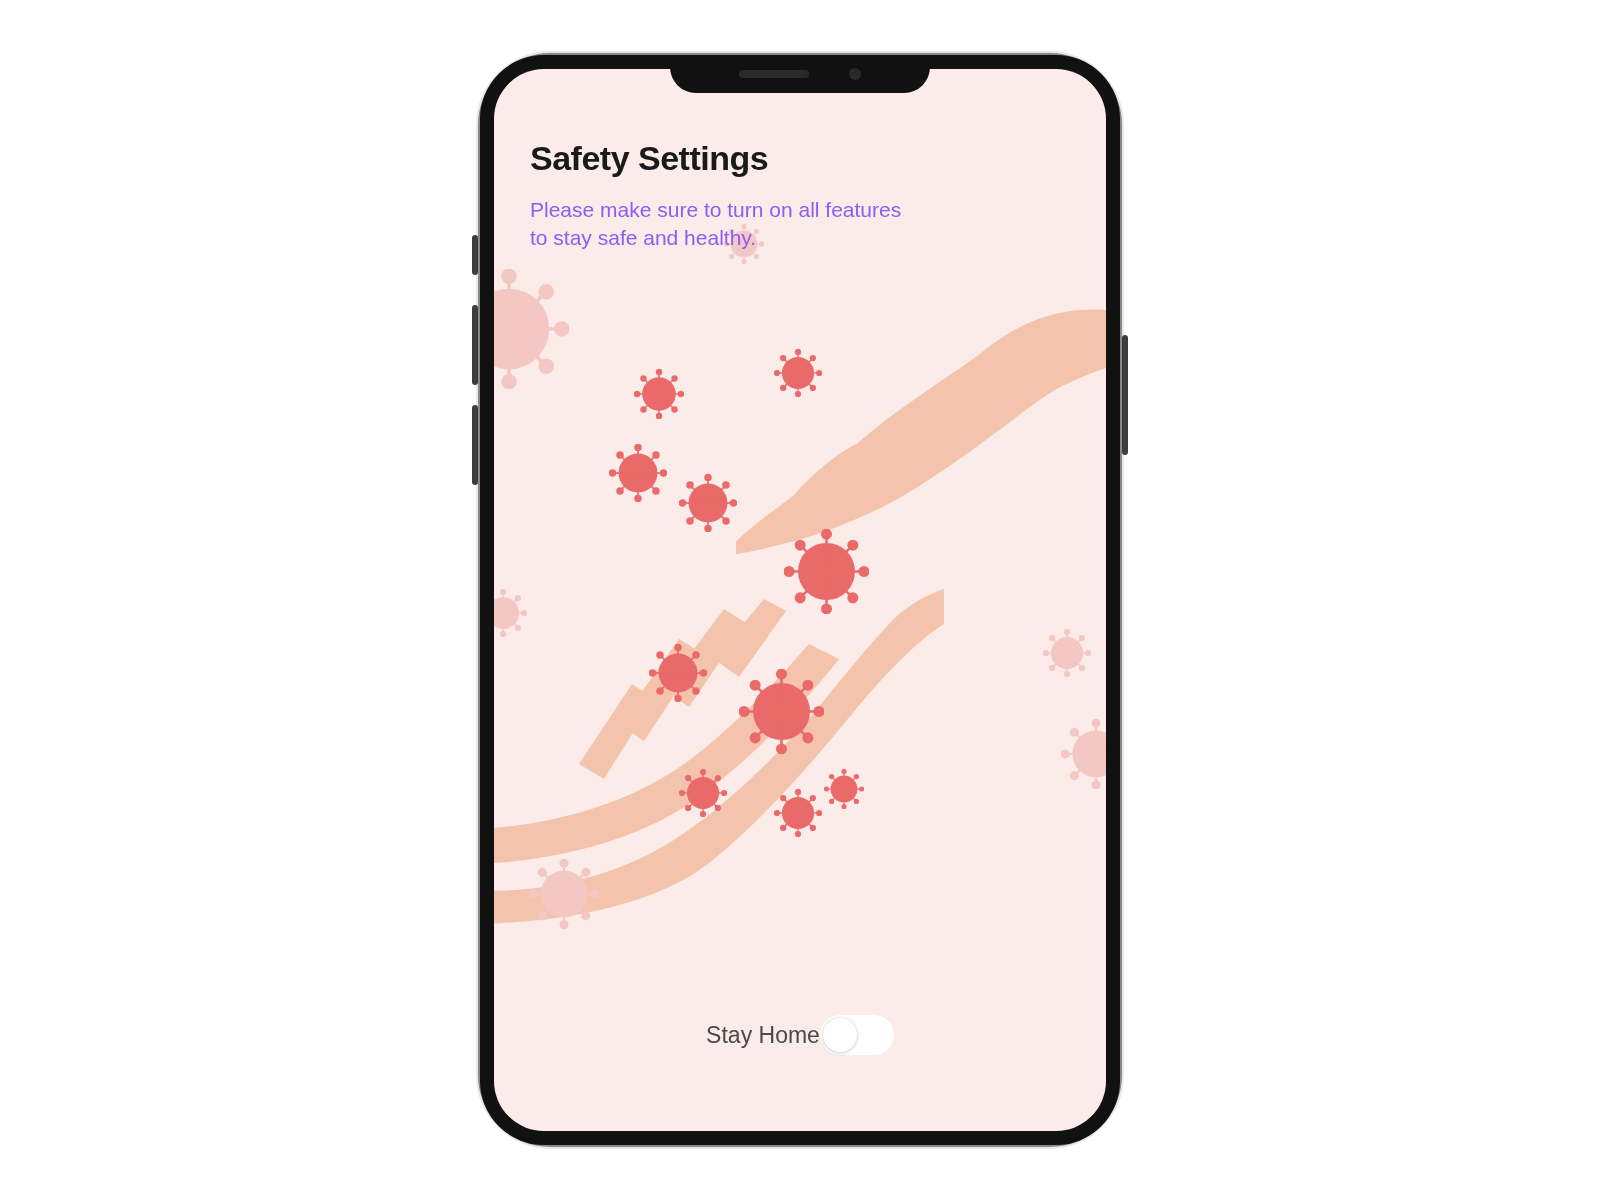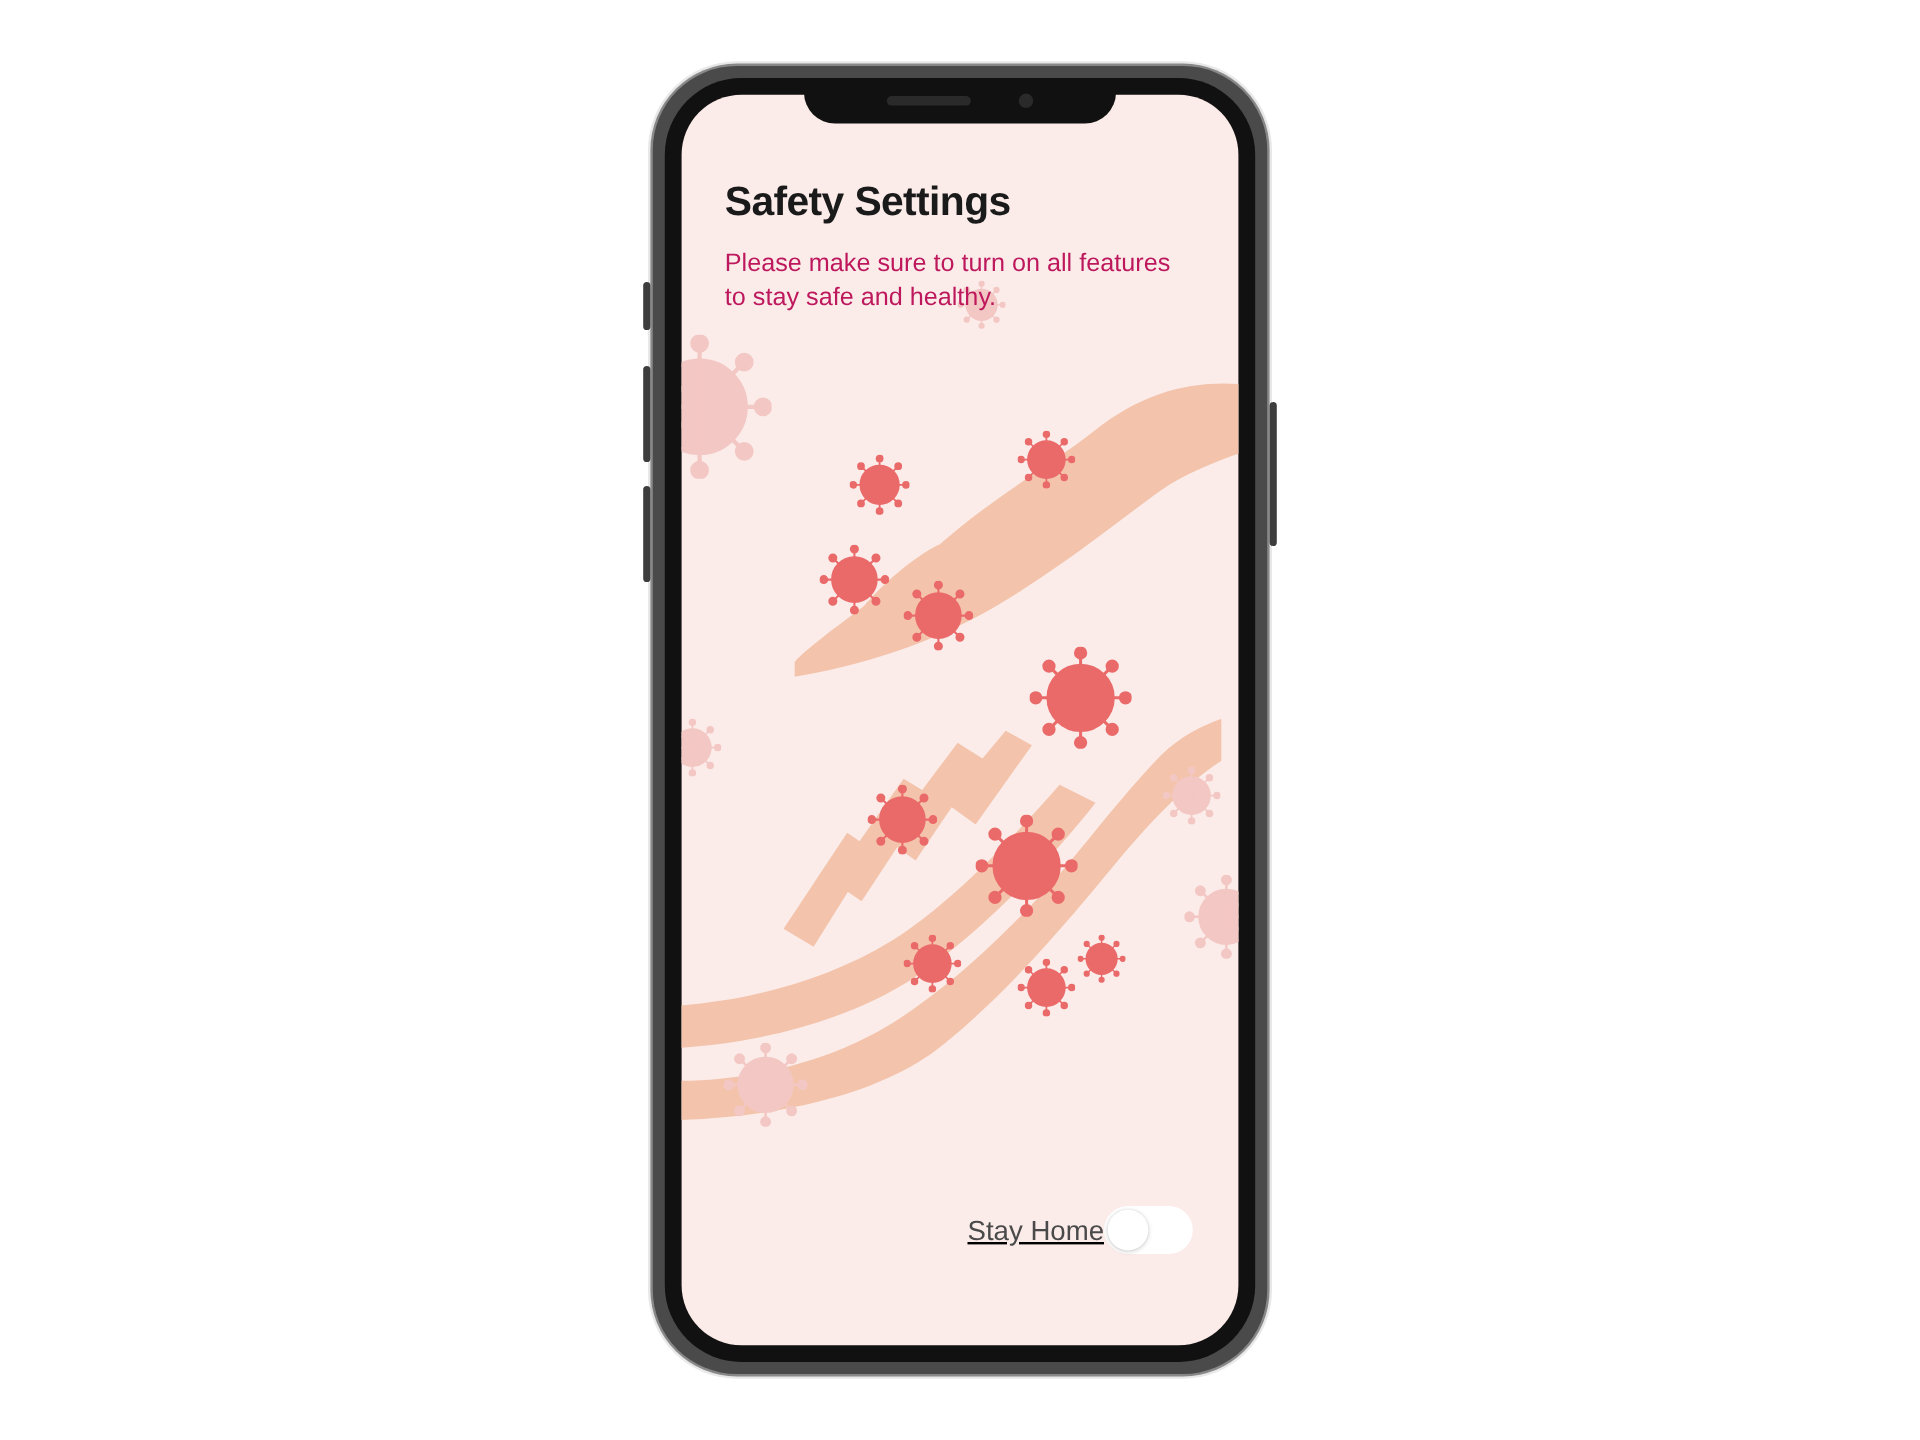--- a/index.html
+++ b/index.html
@@ -8,25 +8,25 @@
     background: #ffffff;
     font-family: -apple-system, "Helvetica Neue", Arial, sans-serif;
     display: flex;
     align-items: center;
     justify-content: center;
   }
 
   
   .phone {
     position: relative;
-    width: 512px;
+    width: 640px;
     height: 1090px;
     border-radius: 70px;
     background: #4a4a4a;
-    padding: 10px;
+    padding: 0;
     box-shadow: 0 0 0 2px #888, 0 0 0 4px #e8e8e8;
   }
   .phone-inner {
     position: relative;
     width: 100%;
     height: 100%;
     border-radius: 64px;
     background: #111;
     padding: 14px;
   }
@@ -73,21 +73,21 @@
   .title {
     font-size: 34px;
     font-weight: 800;
     color: #1a1a1a;
     letter-spacing: -0.5px;
   }
   .subtitle {
     margin-top: 18px;
     font-size: 21px;
     line-height: 1.35;
-    color: #be185d;
+    color: #8b5cf6;
     max-width: 380px;
   }
 
   
   .illus {
     position: absolute;
     inset: 0;
     z-index: 5;
     pointer-events: none;
   }
@@ -125,23 +125,22 @@
     position: absolute;
     bottom: 60px;
     left: 0;
     right: 0;
     padding: 0 38px;
     z-index: 20;
   }
   .row {
     display: flex;
     align-items: center;
-    justify-content: flex-end;
+    justify-content: center;
     height: 72px;
-    text-decoration: underline;
   }
   .row-label {
     font-size: 23px;
     color: #4a4a4a;
   }
   .toggle {
     position: relative;
     width: 74px;
     height: 40px;
     background: #ffffff;

